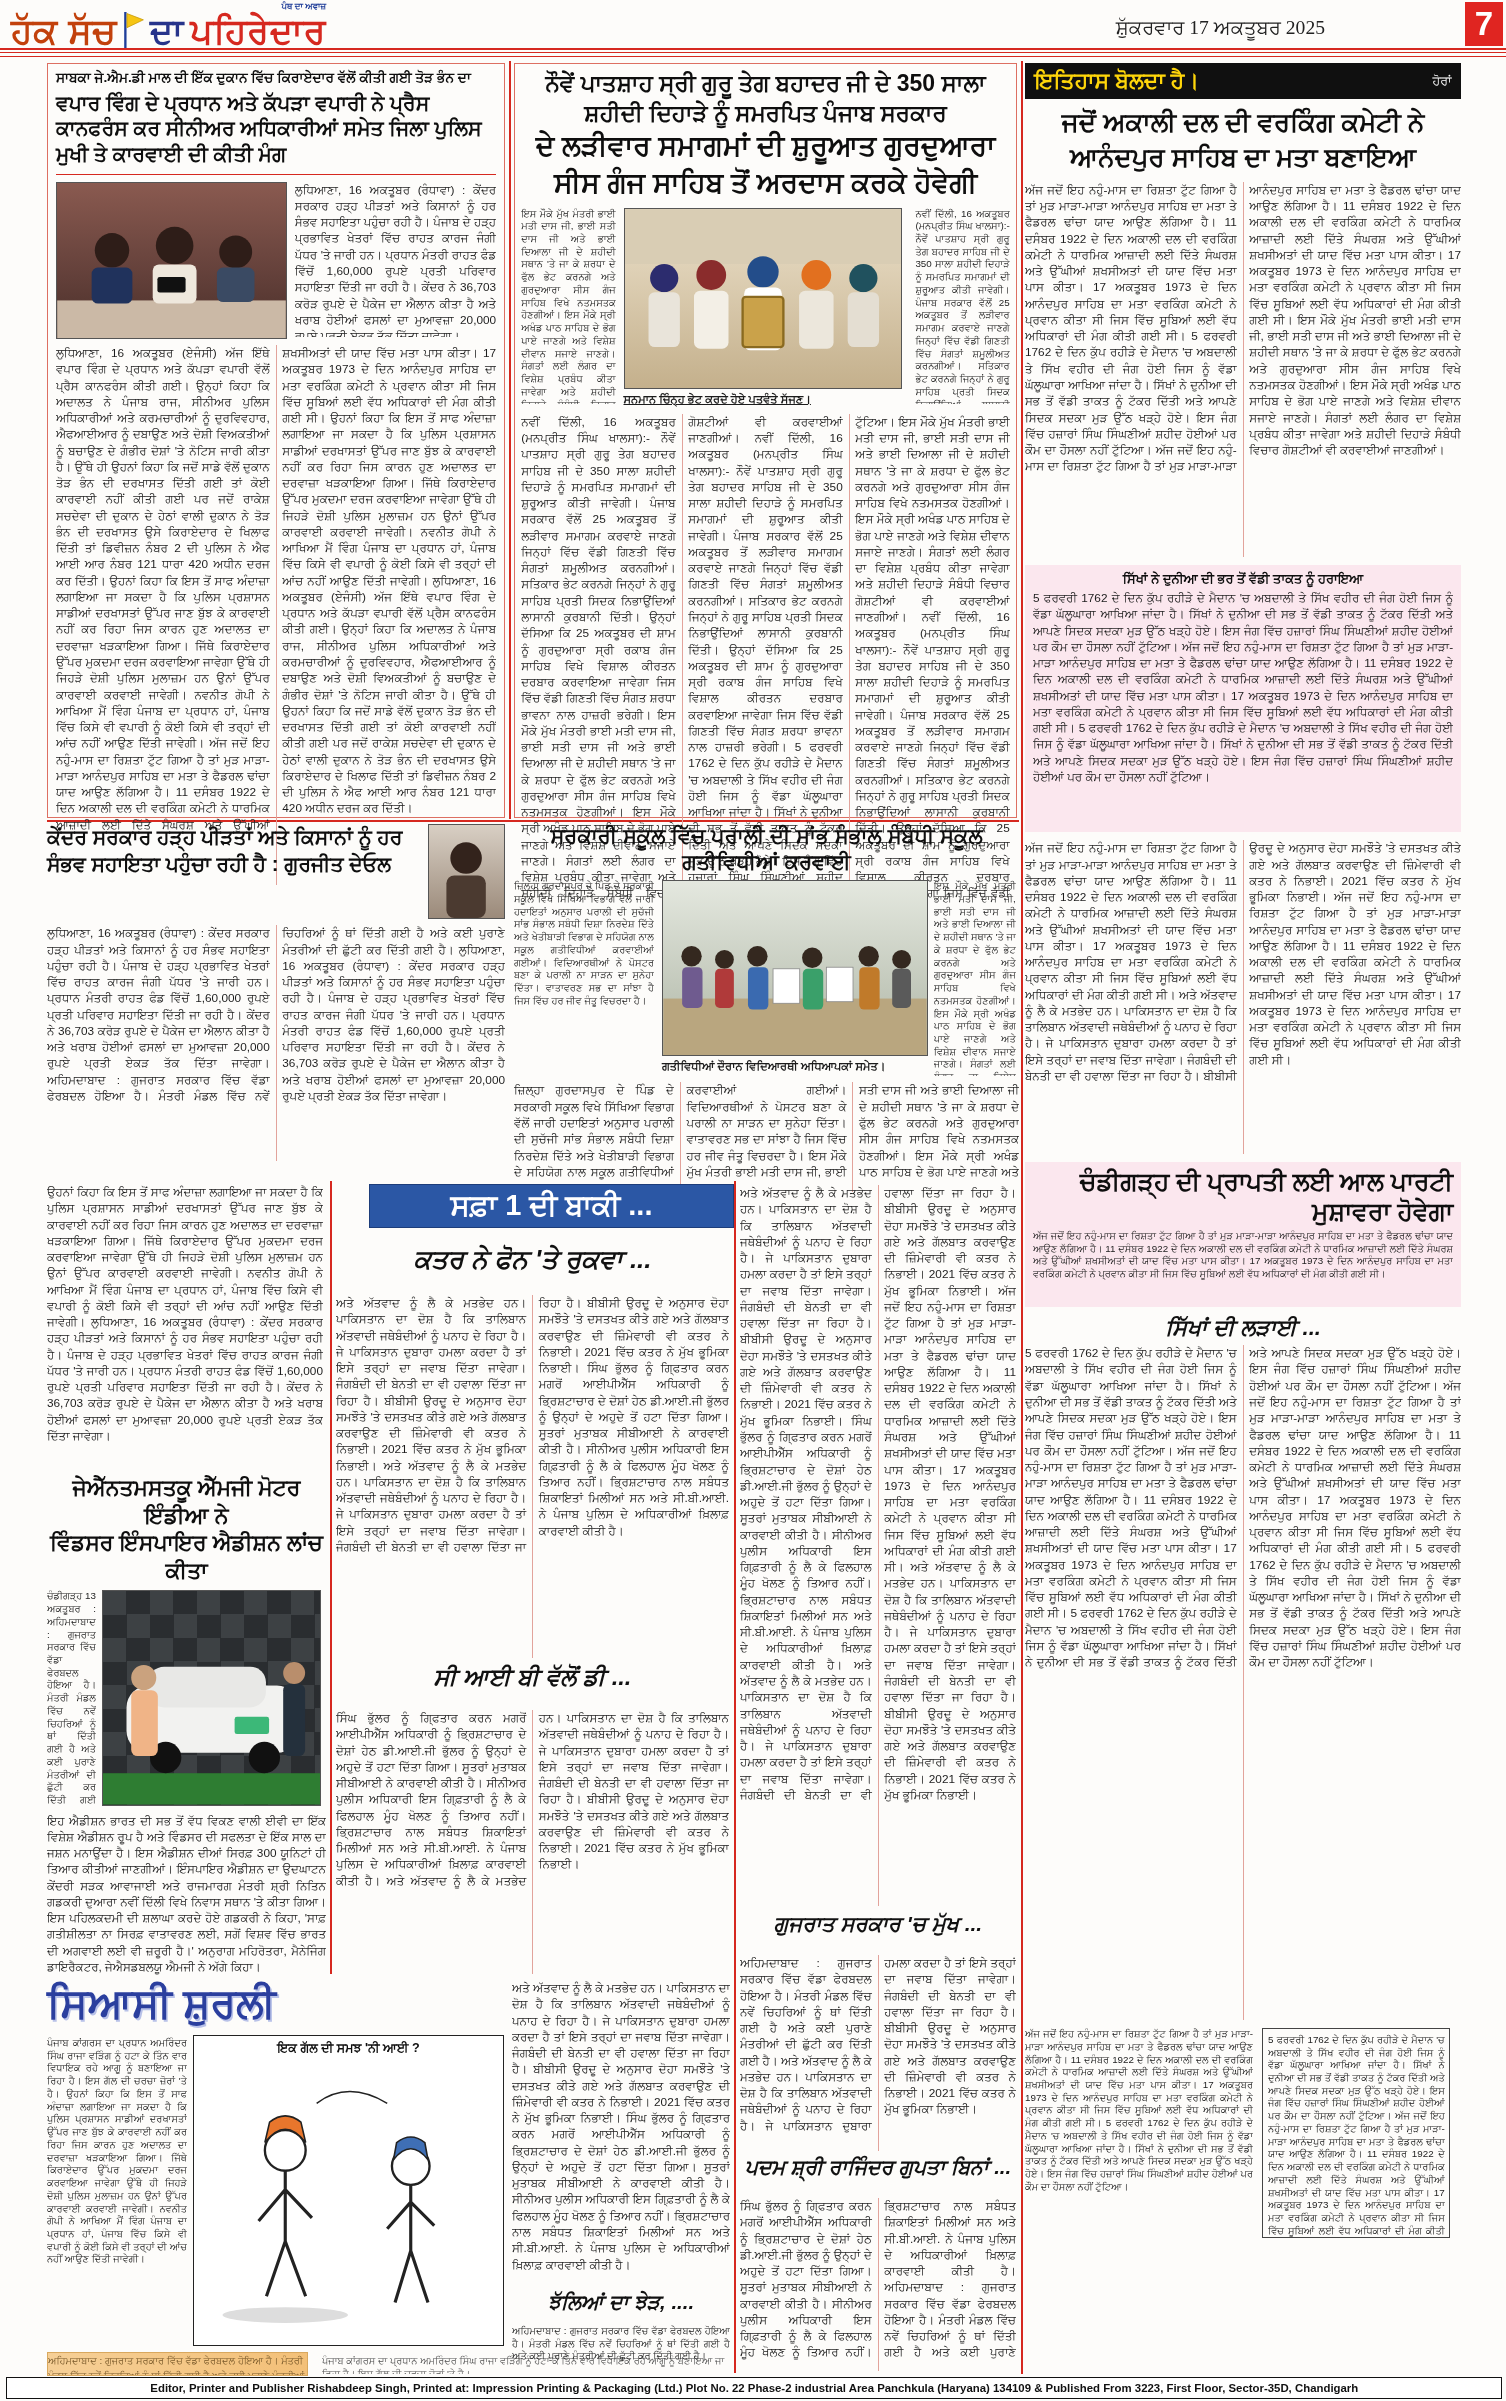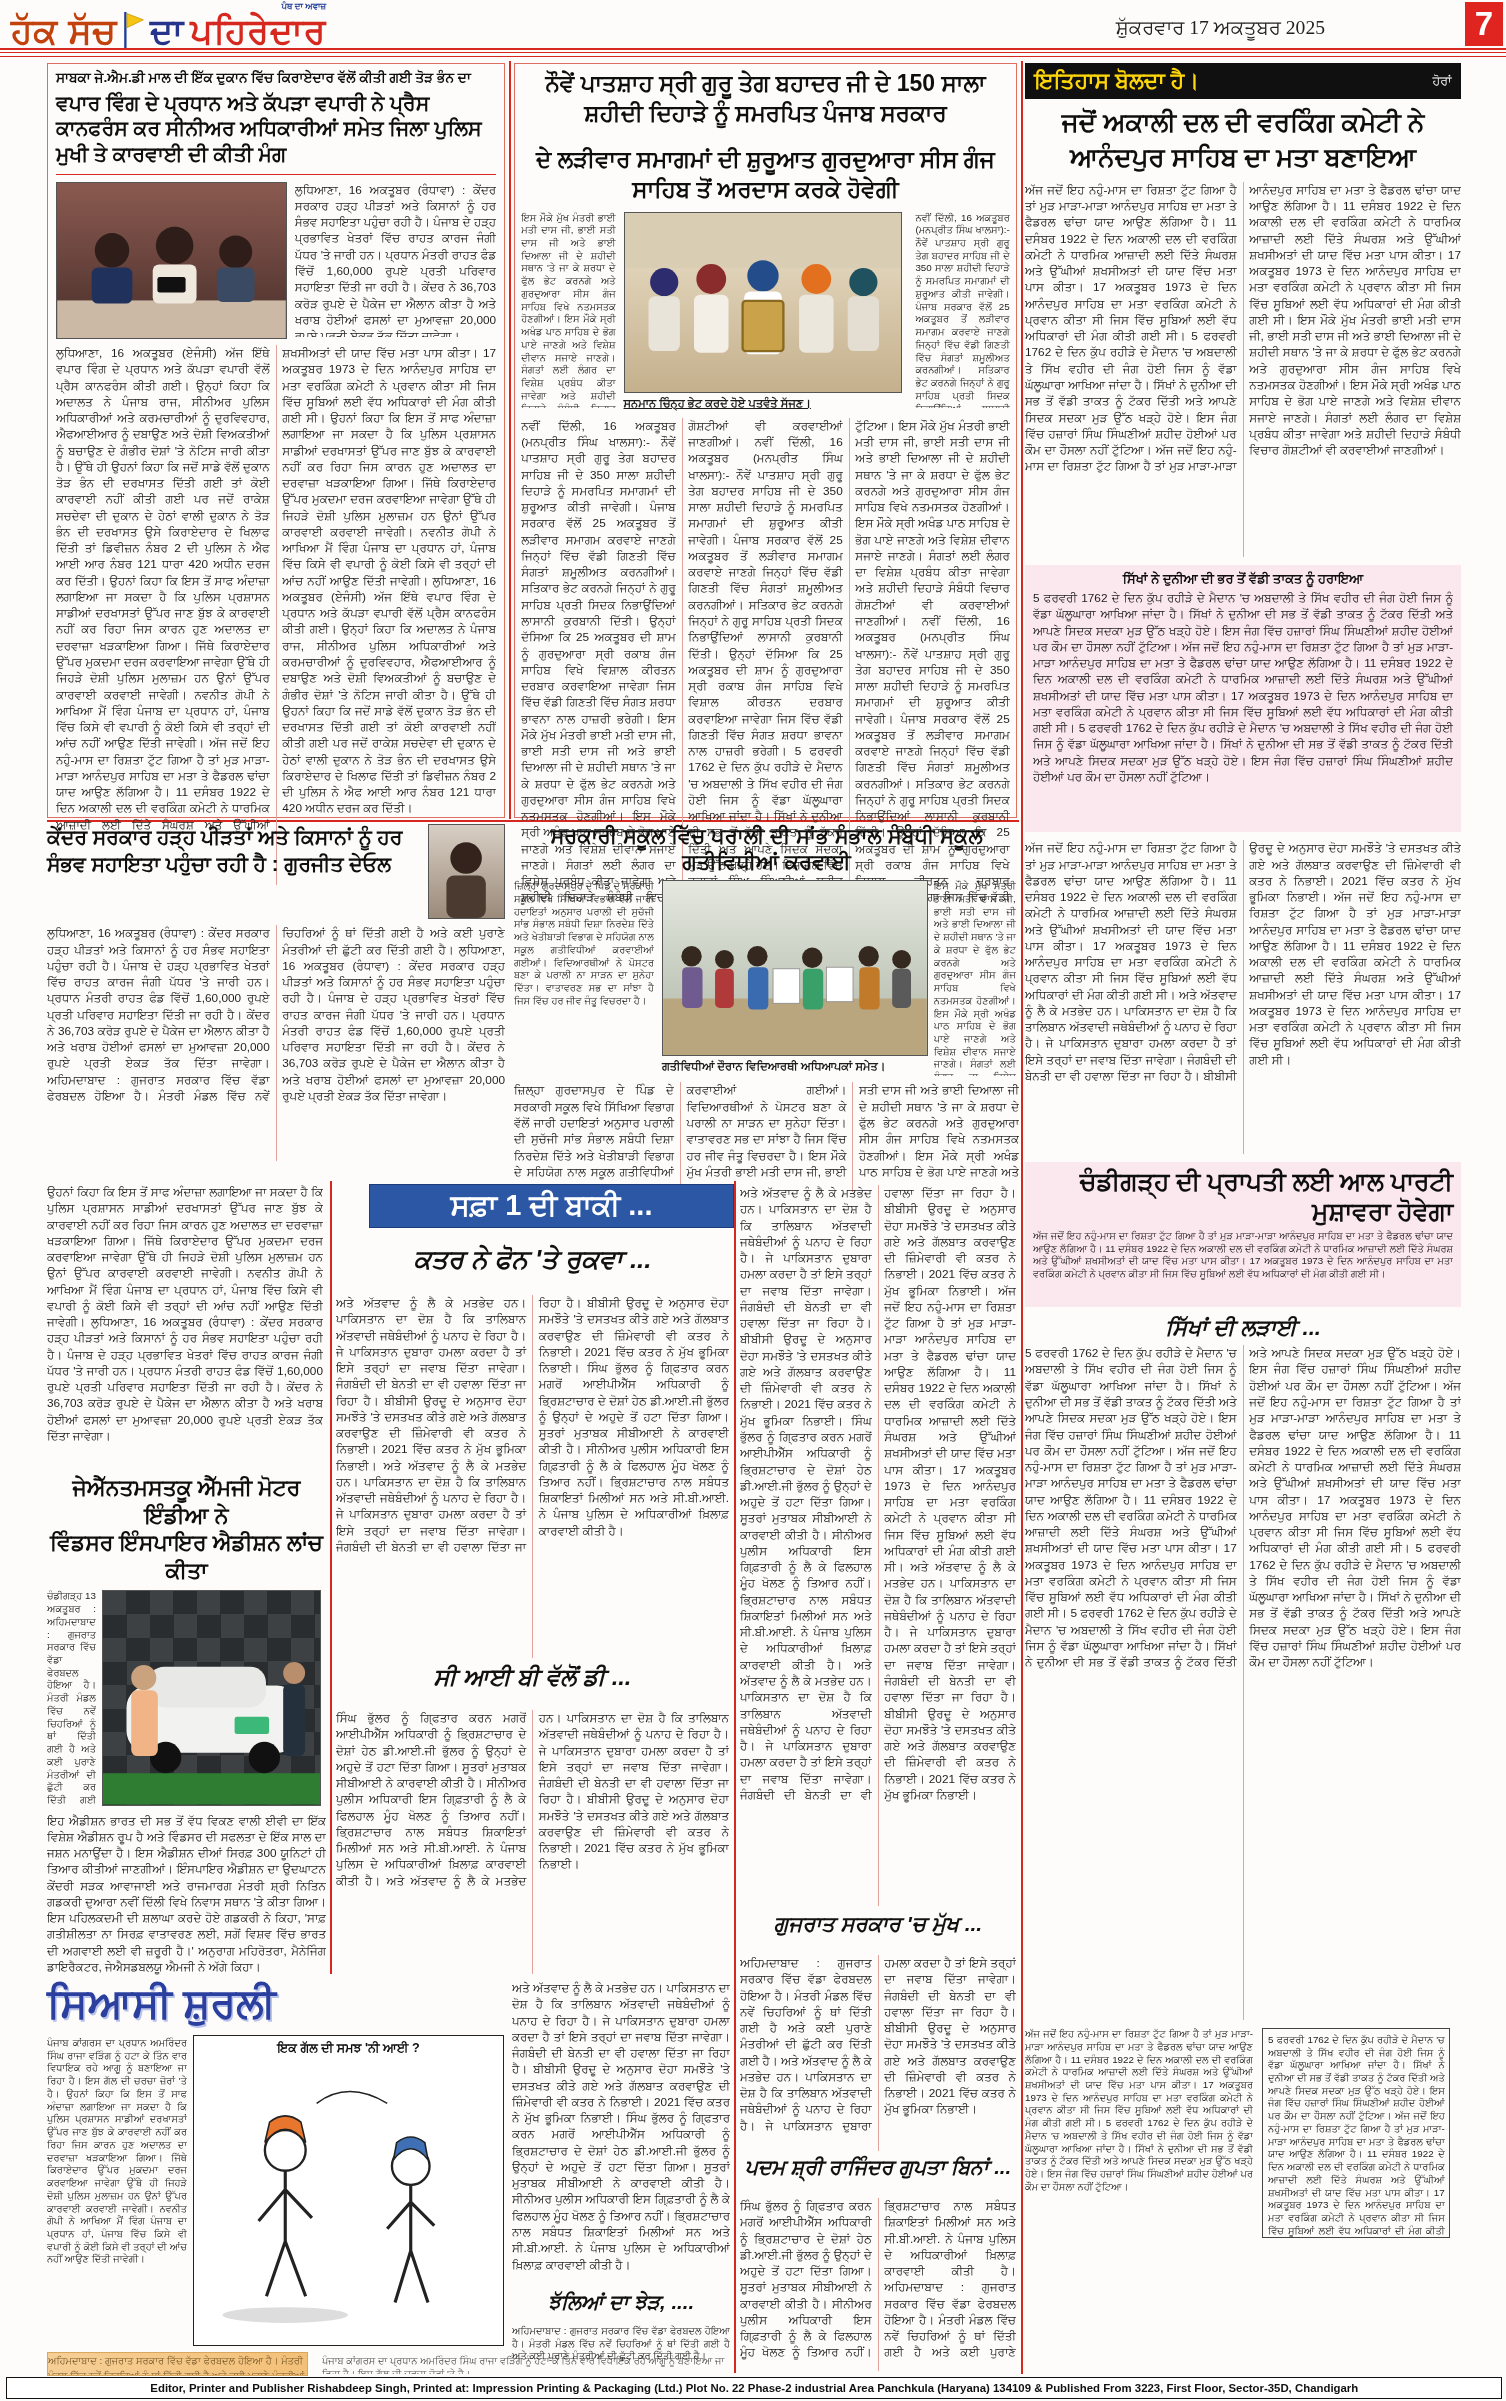--- a/index.html
+++ b/index.html
@@ -141,22 +141,22 @@
         <path d="M150 60 q40 -30 90 0" stroke="#222" stroke-width="2" fill="none"></path>
       </svg>
     </div>
   </div>
   <div class="abs" style="left:47px;top:2352px;width:259px;height:22px;background:linear-gradient(90deg,#f6cf96,#f3c078);border:0.8px solid #d9a85e;overflow:hidden;">
     <span class="tiny" style="color:#7a5a2a;">ਅਹਿਮਦਾਬਾਦ : ਗੁਜਰਾਤ ਸਰਕਾਰ ਵਿੱਚ ਵੱਡਾ ਫੇਰਬਦਲ ਹੋਇਆ ਹੈ। ਮੰਤਰੀ ਮੰਡਲ ਵਿੱਚ ਨਵੇਂ ਚਿਹਰਿਆਂ ਨੂੰ ਥਾਂ ਦਿੱਤੀ ਗਈ ਹੈ ਅਤੇ ਕਈ ਪੁਰਾਣੇ ਮੰਤਰੀਆਂ ਦੀ ਛੁੱਟੀ ਕਰ ਦਿੱਤੀ ਗਈ ਹੈ।</span>
   </div>
   <div class="abs tiny" style="left:322px;top:2355px;width:408px;height:19px;overflow:hidden;color:#555;"><span>ਪੰਜਾਬ ਕਾਂਗਰਸ ਦਾ ਪ੍ਰਧਾਨ ਅਮਰਿੰਦਰ ਸਿੰਘ ਰਾਜਾ ਵੜਿੰਗ ਨੂੰ ਹਟਾ ਕੇ ਤਿੰਨ ਵਾਰ ਵਿਧਾਇਕ ਰਹੇ ਆਗੂ ਨੂੰ ਬਣਾਇਆ ਜਾ ਰਿਹਾ ਹੈ। ਇਸ ਗੱਲ ਦੀ ਚਰਚਾ ਜ਼ੋਰਾਂ 'ਤੇ ਹੈ।</span></div>
 
   <div class="abs rbox" style="left:514px;top:63px;width:503px;height:755px;padding:4.7px 6.3px;box-sizing:border-box;">
-    <div class="hl center" style="font-size:23px;line-height:1.3;">ਨੌਵੇਂ ਪਾਤਸ਼ਾਹ ਸ੍ਰੀ ਗੁਰੂ ਤੇਗ ਬਹਾਦਰ ਜੀ ਦੇ 150 ਸਾਲਾ ਸ਼ਹੀਦੀ ਦਿਹਾੜੇ ਨੂੰ ਸਮਰਪਿਤ ਪੰਜਾਬ ਸਰਕਾਰ</div>
-    <div class="hl center" style="font-size:23px;line-height:1.3;margin-bottom:6.3px;margin-top:17px;">ਦੇ ਲੜੀਵਾਰ ਸਮਾਗਮਾਂ ਦੀ ਸ਼ੁਰੂਆਤ ਗੁਰਦੁਆਰਾ ਸੀਸ ਗੰਜ ਸਾਹਿਬ ਤੋਂ ਅਰਦਾਸ ਕਰਕੇ ਹੋਵੇਗੀ</div>
+    <div class="hl center" style="font-size:23px;line-height:1.3;">ਨੌਵੇਂ ਪਾਤਸ਼ਾਹ ਸ੍ਰੀ ਗੁਰੂ ਤੇਗ ਬਹਾਦਰ ਜੀ ਦੇ 350 ਸਾਲਾ ਸ਼ਹੀਦੀ ਦਿਹਾੜੇ ਨੂੰ ਸਮਰਪਿਤ ਪੰਜਾਬ ਸਰਕਾਰ</div>
+    <div class="hl center" style="font-size:28px;line-height:1.3;margin-bottom:6.3px;">ਦੇ ਲੜੀਵਾਰ ਸਮਾਗਮਾਂ ਦੀ ਸ਼ੁਰੂਆਤ ਗੁਰਦੁਆਰਾ ਸੀਸ ਗੰਜ ਸਾਹਿਬ ਤੋਂ ਅਰਦਾਸ ਕਰਕੇ ਹੋਵੇਗੀ</div>
     <div style="display:flex;gap:7.9px;">
       <div class="bt tiny" style="width:96px;height:196px;"><span>ਇਸ ਮੌਕੇ ਮੁੱਖ ਮੰਤਰੀ ਭਾਈ ਮਤੀ ਦਾਸ ਜੀ, ਭਾਈ ਸਤੀ ਦਾਸ ਜੀ ਅਤੇ ਭਾਈ ਦਿਆਲਾ ਜੀ ਦੇ ਸ਼ਹੀਦੀ ਸਥਾਨ 'ਤੇ ਜਾ ਕੇ ਸ਼ਰਧਾ ਦੇ ਫੁੱਲ ਭੇਟ ਕਰਨਗੇ ਅਤੇ ਗੁਰਦੁਆਰਾ ਸੀਸ ਗੰਜ ਸਾਹਿਬ ਵਿਖੇ ਨਤਮਸਤਕ ਹੋਣਗੀਆਂ। ਇਸ ਮੌਕੇ ਸ੍ਰੀ ਅਖੰਡ ਪਾਠ ਸਾਹਿਬ ਦੇ ਭੋਗ ਪਾਏ ਜਾਣਗੇ ਅਤੇ ਵਿਸ਼ੇਸ਼ ਦੀਵਾਨ ਸਜਾਏ ਜਾਣਗੇ। ਸੰਗਤਾਂ ਲਈ ਲੰਗਰ ਦਾ ਵਿਸ਼ੇਸ਼ ਪ੍ਰਬੰਧ ਕੀਤਾ ਜਾਵੇਗਾ ਅਤੇ ਸ਼ਹੀਦੀ ਦਿਹਾੜੇ ਸੰਬੰਧੀ ਵਿਚਾਰ ਗੋਸ਼ਟੀਆਂ ਵੀ ਕਰਵਾਈਆਂ ਜਾਣਗੀਆਂ।</span></div>
       <div style="flex:none;width:284px;text-decoration:underline;">
         <div class="photo" style="width:276px;height:179px;background:linear-gradient(180deg,#ece1cb,#c4b08c);">
           <svg width="276" height="179" viewBox="0 0 352 228">
             <rect x="0" y="0" width="352" height="70" fill="#d9cdb4"></rect>
             <circle cx="50" cy="88" r="18" fill="#2c2c6e"></circle>
               <rect x="30" y="106" width="40" height="70" rx="8" fill="#e9e4da"></rect>
             <circle cx="110" cy="84" r="19" fill="#8a2c2c"></circle>
               <rect x="88" y="104" width="44" height="74" rx="8" fill="#f3efe6"></rect>

